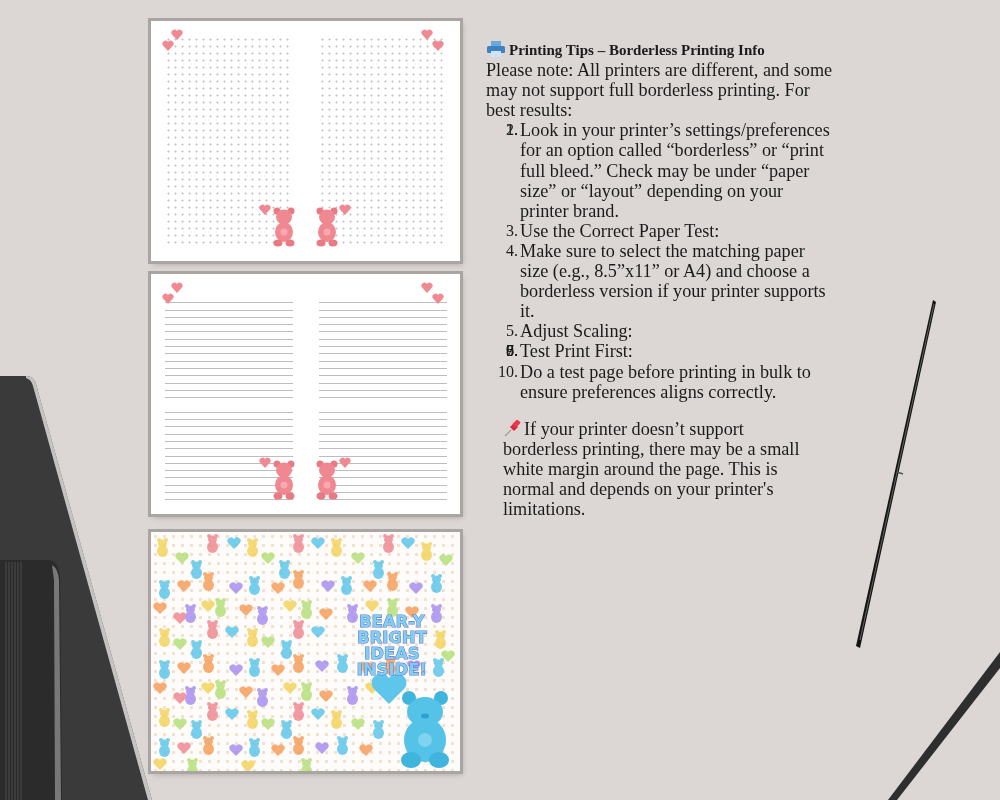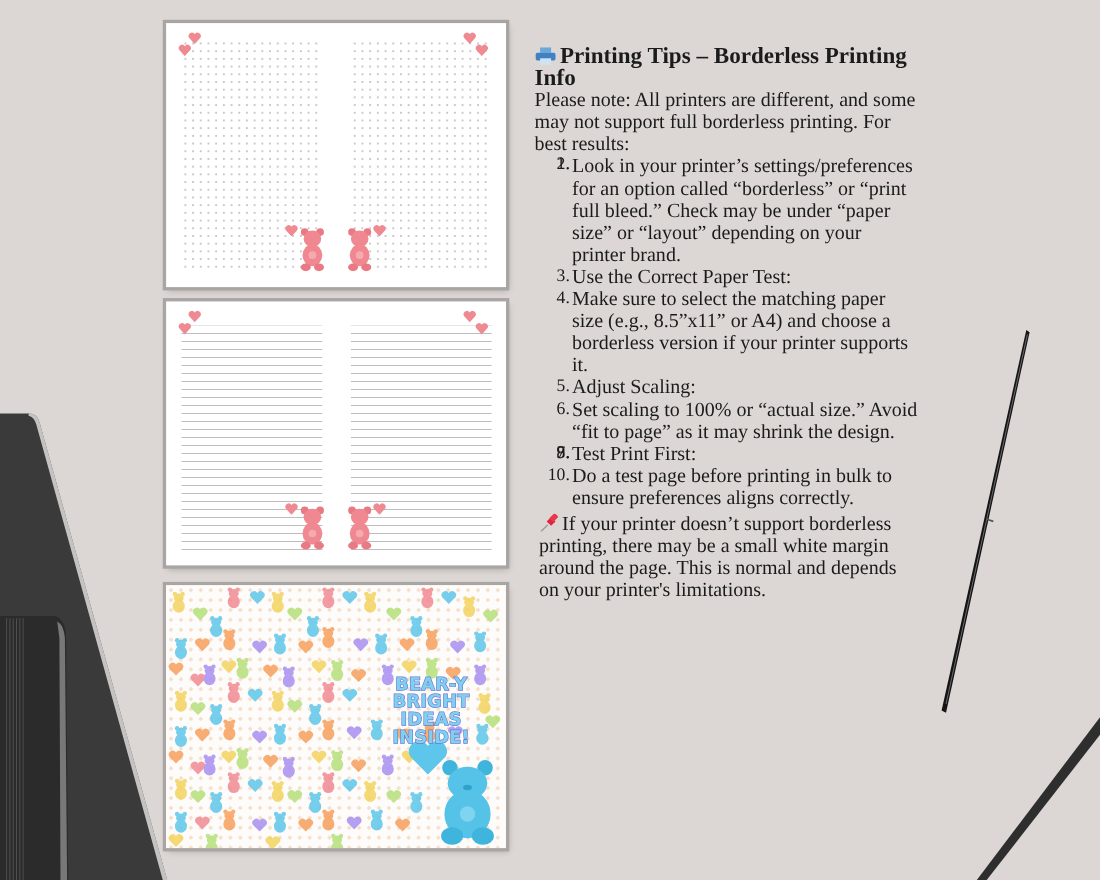--- a/index.html
+++ b/index.html
@@ -47,26 +47,26 @@
     -webkit-text-stroke: 1.2px #6a78d6;
     paint-order: stroke fill;
     text-transform: uppercase;
   }
 
   .tips {
     position: absolute; left: 486px; top: 40px; width: 350px;
     font-family: "Liberation Serif", serif; color: #1b1b1b;
     font-size: 18.2px; line-height: 20.1px;
   }
-  .tips-title { font-weight: bold; font-size: 21px; }
+  .tips-title { font-weight: bold; font-size: 15px; }
   .tips-intro { margin: 0; }
   .tips-list { margin: 0; padding: 0; list-style: none; }
   .tips-list li { position: relative; padding-left: 34px; }
   .tips-list .num { position: absolute; left: 0; width: 32px; text-align: right; font-size: 16px; }
-  .tips-note { margin: 4px; }
+  .tips-note { margin: 17px; }
   .icon-inline { display: inline-block; vertical-align: -2px; margin-right: 3px; }
 </style>
 </head>
 <body>
 
 <svg class="notebook" viewBox="0 0 1000 800">
   <g>
     <path d="M0,376 L26,376 Q34,376 36,384 L152,800 L0,800 Z" fill="#3a3a3a"></path>
     <path d="M26,376 Q34,376 36,384 L152,800 L148,800 L33,386 Q31,379 26,378 Z" fill="#e8e6e4" opacity="0.8"></path>
     <path d="M0,560 L50,560 Q58,562 60,575 L62,800 L0,800 Z" fill="#2b2b2b"></path>
@@ -330,21 +330,21 @@
       <rect x="5" y="10" width="10" height="6" fill="#cfe3f3"></rect>
     </svg><span>Printing Tips – Borderless Printing Info</span>
   </div>
   <p class="tips-intro"> Please note: All printers are different, and some may not support full borderless printing. For best results:</p>
   <ol class="tips-list">
     <li><span class="num">1.</span></li>
     <li><span class="num">2.</span><span> Look in your printer’s settings/preferences for an option called “borderless” or “print full bleed.” Check may be under “paper size” or “layout” depending on your printer brand.</span></li>
     <li><span class="num">3.</span><span>Use the Correct Paper Test:</span></li>
     <li><span class="num">4.</span><span> Make sure to select the matching paper size (e.g., 8.5”x11” or A4) and choose a borderless version if your printer supports it.</span></li>
     <li><span class="num">5.</span><span>Adjust Scaling:</span></li>
-    <li><span class="num">6.</span><span> Set scaling to 100% or “actual size.” Avoid “fit to page” as it may shrink the design.</span></li>
+    <li><span class="num">6.</span></li>
     <li><span class="num">7.</span></li>
     <li><span class="num">8.</span></li>
     <li><span class="num">9.</span><span>Test Print First:</span></li>
     <li><span class="num">10.</span><span> Do a test page before printing in bulk to ensure preferences aligns correctly.</span></li>
   </ol>
   <p class="tips-note">
     <svg class="icon-inline" width="18" height="17" viewBox="0 0 18 17">
       <line x1="2" y1="16" x2="8" y2="10" stroke="#999" stroke-width="1.2"></line>
       <path d="M7,7 L11,3 L15,7 L11,11 Z" fill="#e0243c"></path>
       <rect x="11" y="0" width="5" height="7" rx="1" transform="rotate(45 13.5 3.5)" fill="#e83a4e"></rect>

